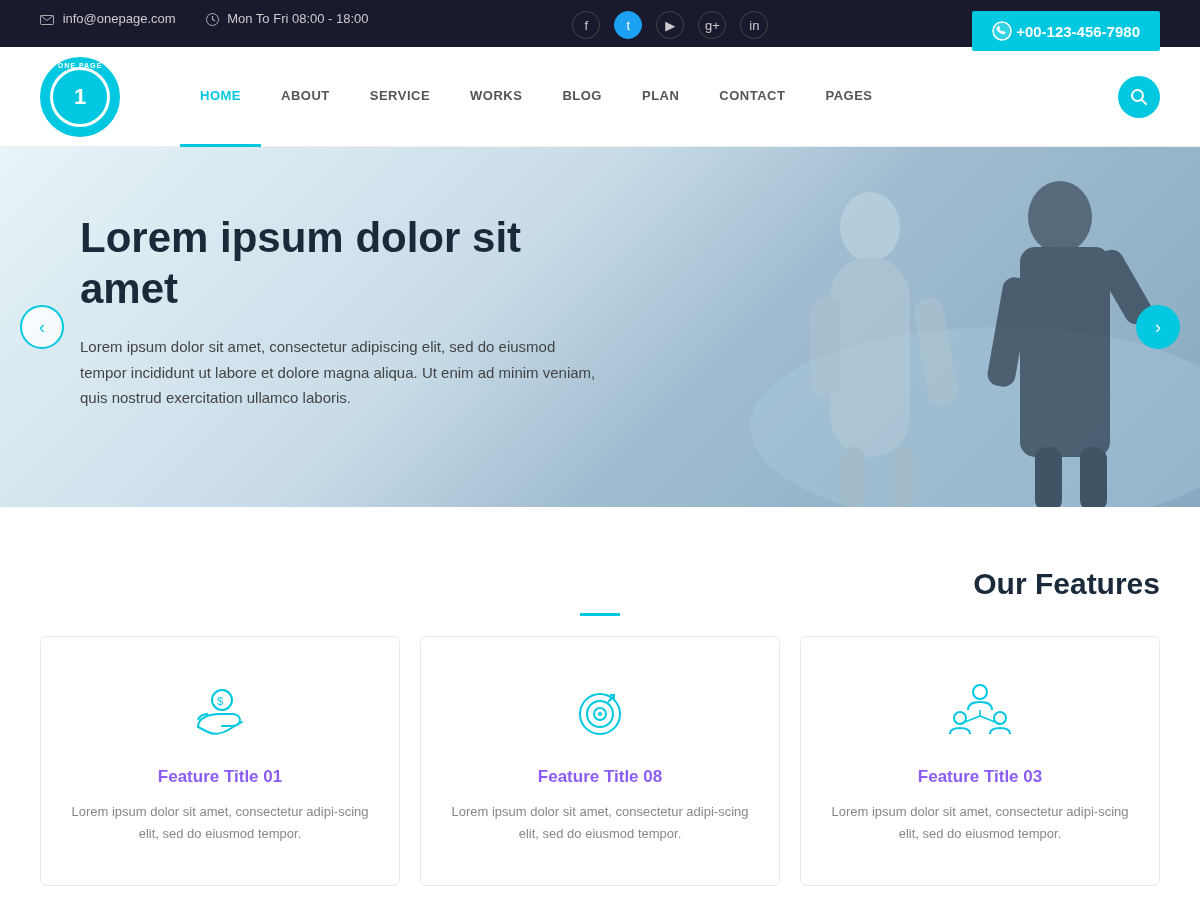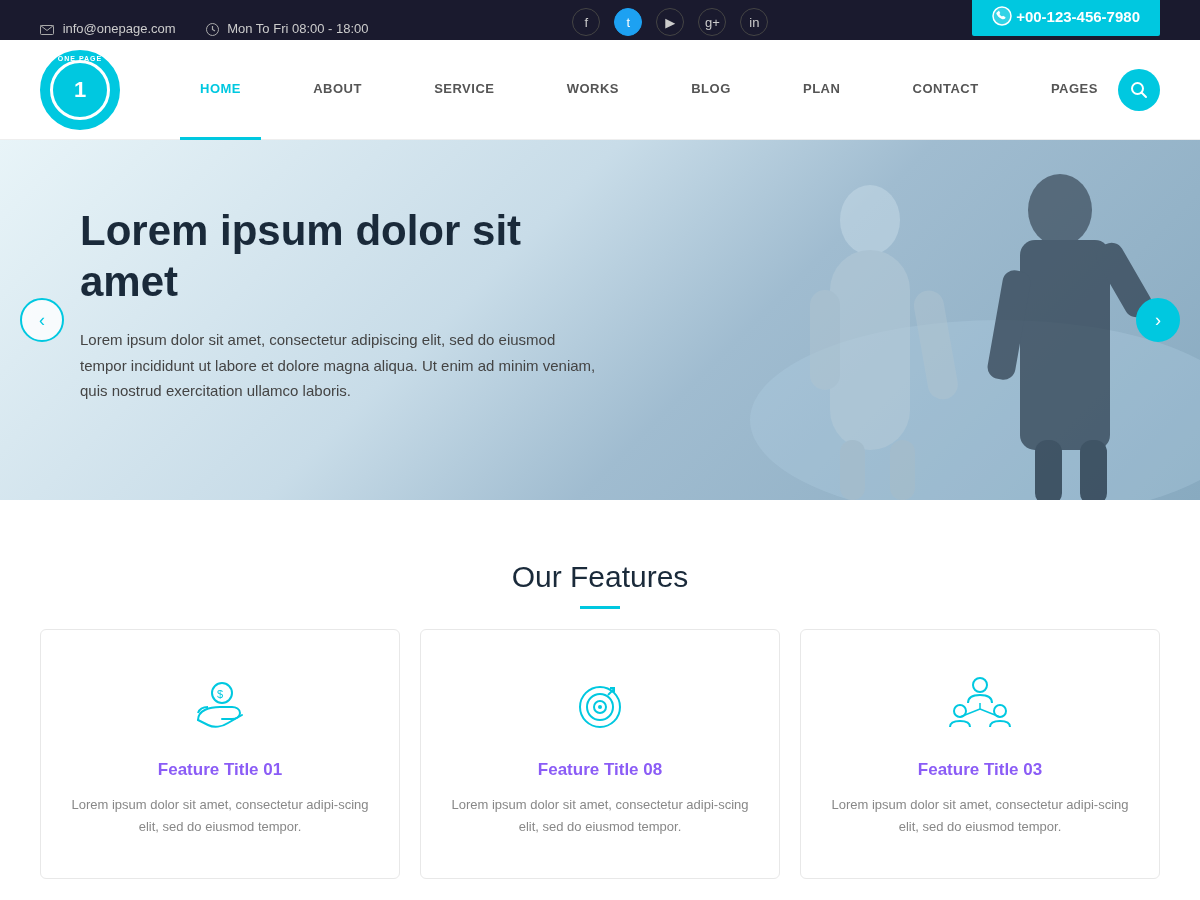--- a/index.html
+++ b/index.html
@@ -3,24 +3,24 @@
   <meta charset="utf-8">
   <style>
     * { margin: 0; padding: 0; box-sizing: border-box; }
     body { font-family: 'Segoe UI', Arial, sans-serif; width: 1200px; overflow-x: hidden; }
 
     
     .top-bar {
       background: #1a1a2e;
       color: #ccc;
       display: flex;
-      align-items: flex-end;
+      align-items: flex-start;
       justify-content: space-between;
-      padding: 4px 40px;
-      height: 40px;
+      padding: 11px 40px;
+      height: 47px;
       font-size: 13px;
     }
     .top-bar-left { display: flex; gap: 30px; align-items: center; }
     .top-bar-center { display: flex; gap: 14px; align-items: center; }
     .top-bar-right {
       background: #00c8e0;
       color: #fff;
       padding: 0 20px;
       height: 40px;
       display: flex;
@@ -85,23 +85,23 @@
       top: 2px;
       width: 100%;
       text-align: center;
       font-size: 8px;
       font-weight: bold;
       color: #fff;
       letter-spacing: 2px;
     }
     .nav-links {
       display: flex;
-      gap: 8px;
+      gap: 0;
       flex: 1;
-      justify-content: space-between;
+      justify-content: flex-start;
     }
     .nav-link {
       padding: 0 20px;
       font-size: 13px;
       font-weight: 600;
       color: #555;
       text-transform: uppercase;
       cursor: pointer;
       letter-spacing: 0.5px;
       height: 100px;
@@ -192,23 +192,24 @@
     .slider-arrow.right { right: 20px; background: #00c8e0; color: #fff; }
 
     
     .features-section {
       padding: 60px 40px 50px;
       text-align: center;
       background: #fff;
     }
     .section-title {
       font-size: 30px;
-      font-weight: 400;
+      font-weight: 700;
       color: #1a2a3a;
       margin-bottom: 12px;
+      text-align: right;
     }
     .section-divider {
       width: 40px;
       height: 3px;
       background: #00c8e0;
       margin: 0 auto 20px;
     }
     .section-subtitle {
       font-size: 14px;
       color: #888;

